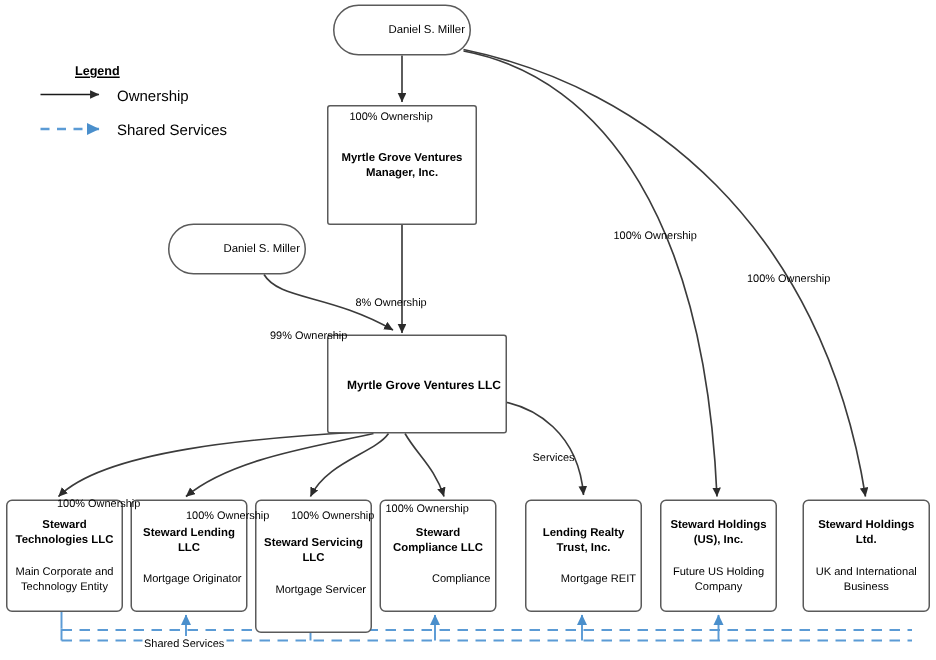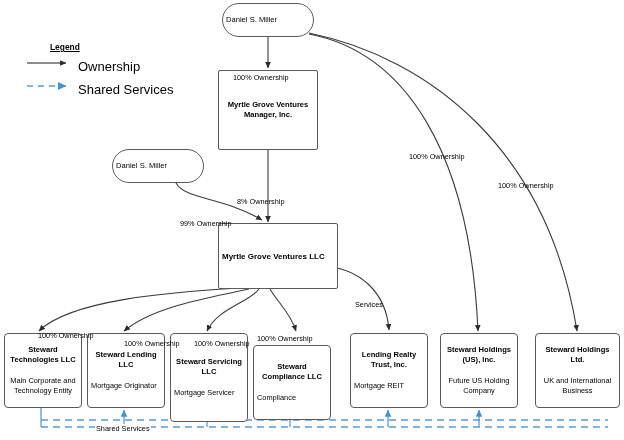--- a/index.html
+++ b/index.html
@@ -23,21 +23,21 @@
     height: 440px;
     overflow: visible;
   }
   .node {
     position: absolute;
     box-sizing: border-box;
     background: #ffffff;
     border: 1px solid #5a5a5a;
     display: flex;
     flex-direction: column;
-    align-items: flex-start;
+    align-items: flex-end;
     justify-content: center;
     text-align: center;
     color: #000000;
   }
   .node.rect { border-radius: 2px; }
   .node.leaf { border-radius: 4px; }
   .node.oval { border-radius: 28px; }
   .node .title {
     font-weight: bold;
     font-size: 7.6px;
@@ -68,21 +68,21 @@
   }
   .legend-title {
     position: absolute;
     font-size: 8.4px;
     font-weight: bold;
     color: #000000;
     text-decoration: underline;
   }
   .legend-label {
     position: absolute;
-    font-size: 13px;
+    font-size: 10px;
     color: #000000;
     white-space: nowrap;
   }
   .shared-label {
     position: absolute;
     font-size: 7.3px;
     color: #000000;
     background: #ffffff;
     padding: 0 1px;
     white-space: nowrap;
@@ -186,21 +186,21 @@
   <div class="node leaf" style="left:87px; top:333px; width:78px; height:75px;">
     <div class="title">Steward Lending LLC</div>
     <div class="subtitle">Mortgage Originator</div>
   </div>
 
   <div class="node leaf" style="left:170px; top:333px; width:78px; height:89px;">
     <div class="title">Steward Servicing LLC</div>
     <div class="subtitle">Mortgage Servicer</div>
   </div>
 
-  <div class="node leaf" style="left:253px; top:345px; width:78px; height:75px;">
+  <div class="node leaf" style="left:253px; top:333px; width:78px; height:75px;">
     <div class="title">Steward Compliance LLC</div>
     <div class="subtitle">Compliance</div>
   </div>
 
   <div class="node leaf" style="left:350px; top:333px; width:78px; height:75px;">
     <div class="title">Lending Realty Trust, Inc.</div>
     <div class="subtitle">Mortgage REIT</div>
   </div>
 
   <div class="node leaf" style="left:440px; top:333px; width:78px; height:75px;">

